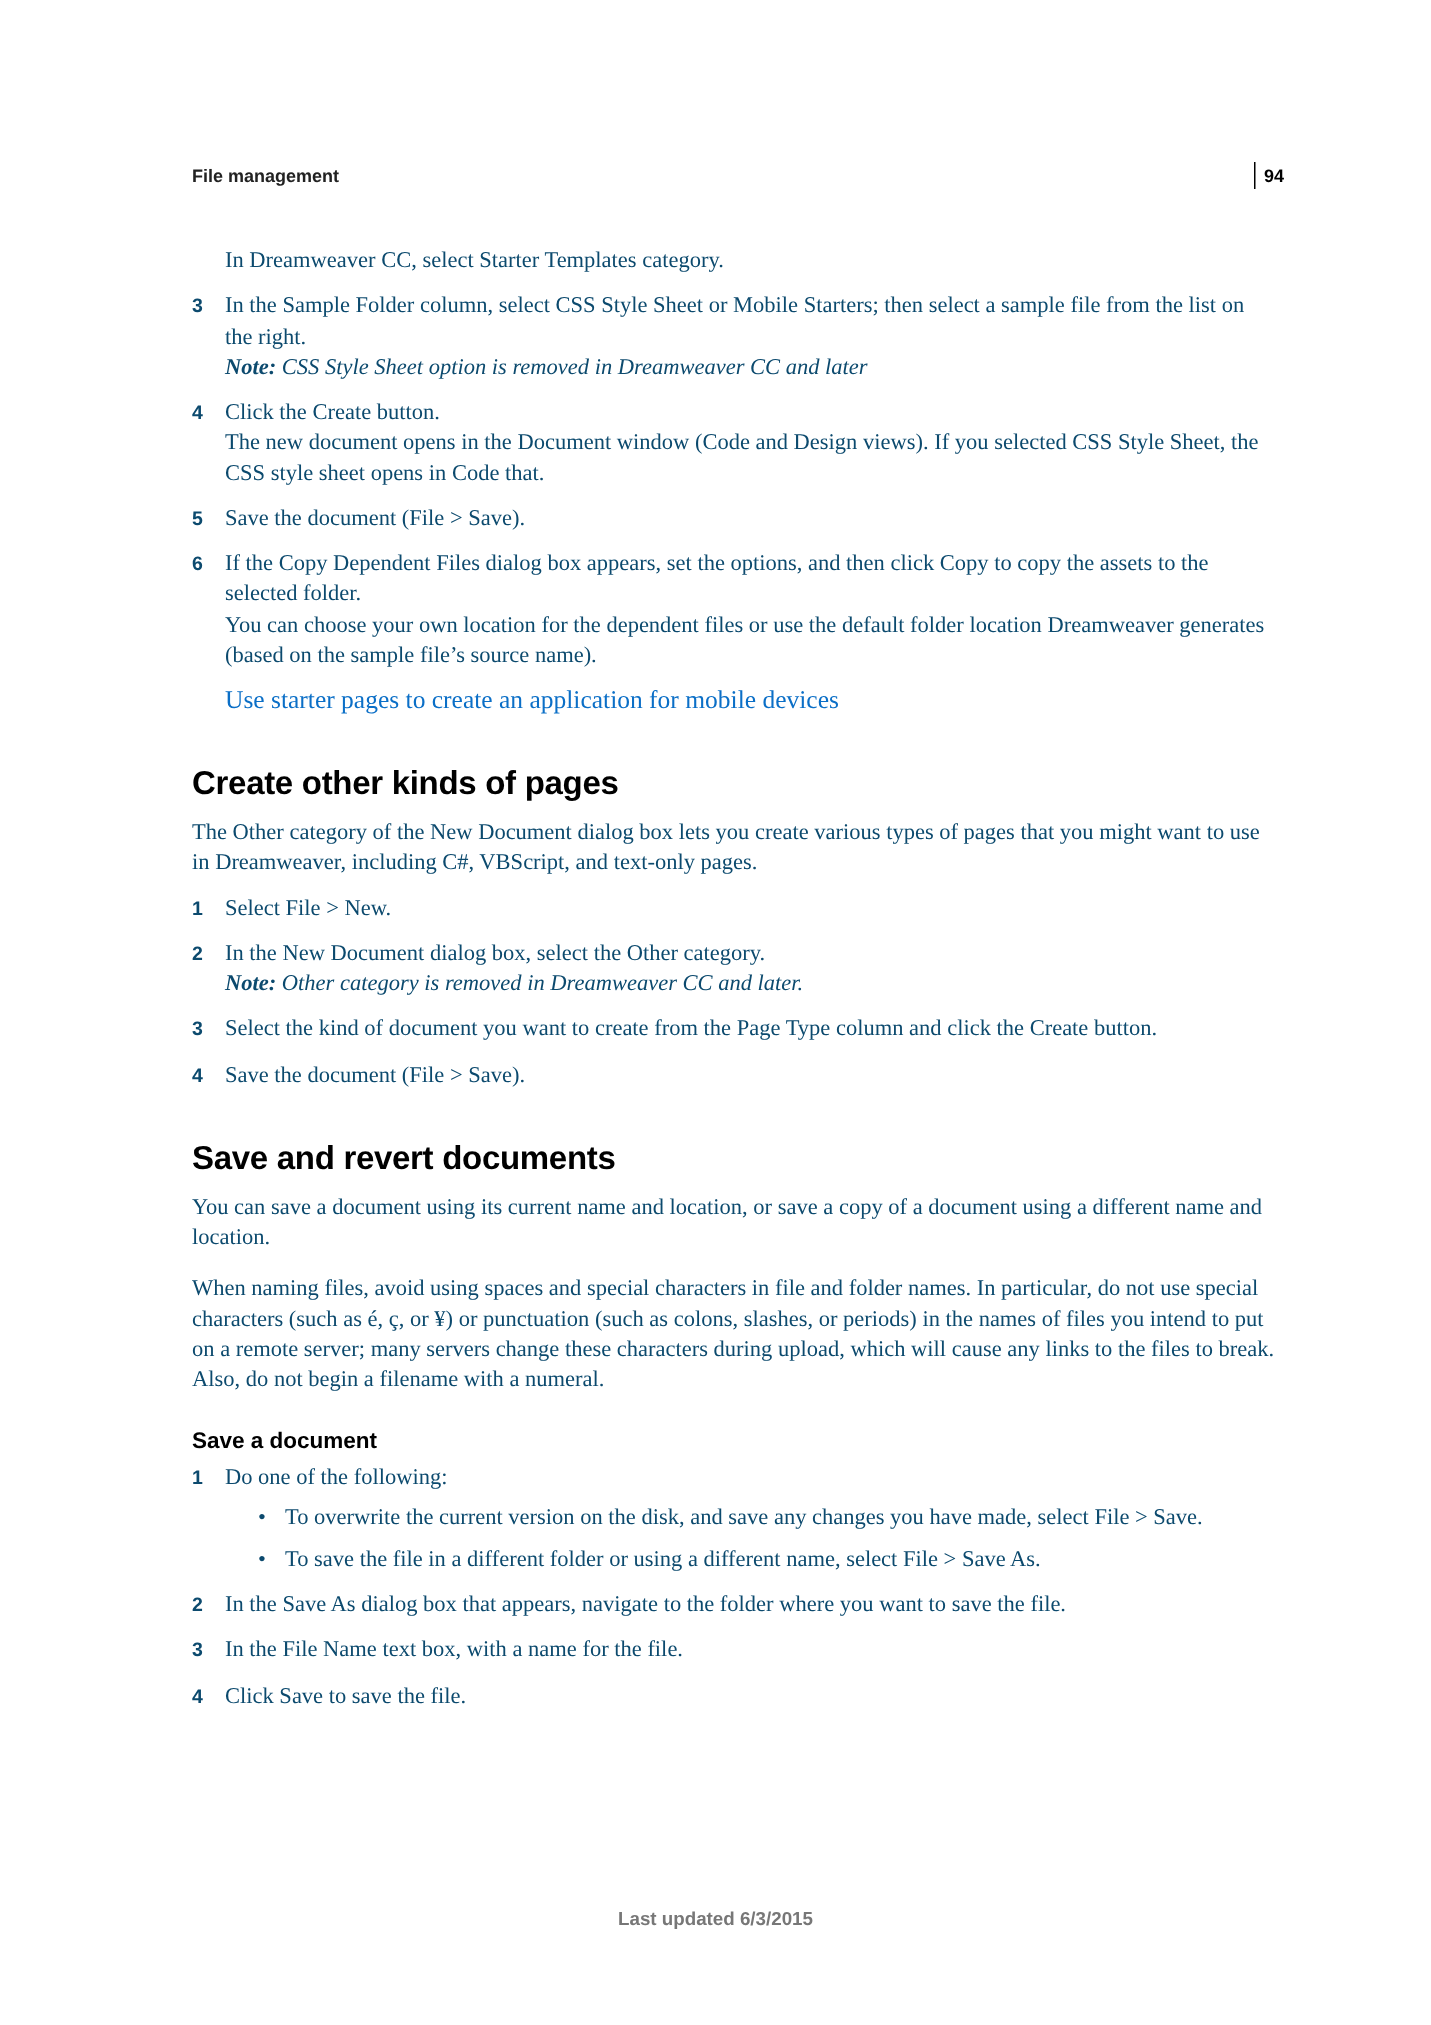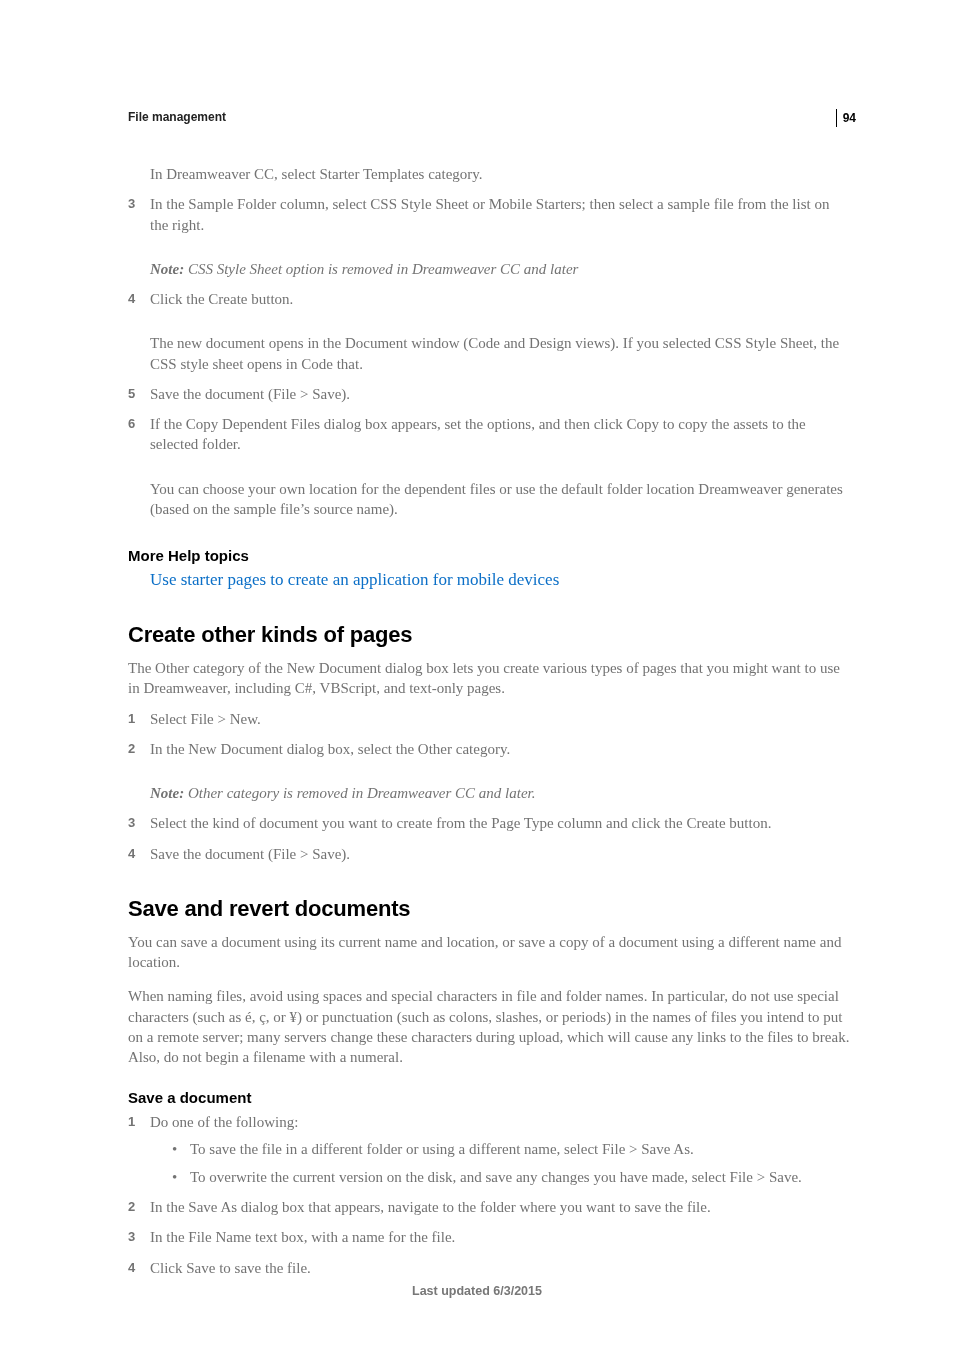--- a/index.html
+++ b/index.html
@@ -35,21 +35,21 @@
     border-left: 1.5px solid #000;
     padding: 2px 0 2px 6px;
     font-family: "Myriad Pro", "Segoe UI", Arial, sans-serif;
     font-weight: 700;
     font-size: 12px;
     display: inline-block;
   }
   p, li {
     font-size: 15px;
     line-height: 1.35;
-    color: #737373;
+    color: #0c4a6e;
   }
   .body-para {
     margin: 0 0 10px 0;
   }
   .body-indent {
     margin-left: 22px;
   }
   ol.numlist {
     list-style: none;
     padding: 0;
@@ -62,21 +62,21 @@
   }
   ol.numlist > li > .num {
     position: absolute;
     left: 0;
     top: 1px;
     font-family: "Myriad Pro", "Segoe UI", Arial, sans-serif;
     font-weight: 700;
     font-size: 13px;
   }
   ol.numlist .subpara {
-    margin-top: 24px;
+    margin-top: 0;
   }
   .note {
     font-style: italic;
   }
   .note-label {
     font-weight: 700;
     font-style: italic;
   }
   h3.more-help {
     font-family: "Myriad Pro", "Segoe UI", Arial, sans-serif;
@@ -115,21 +115,21 @@
   }
   ul.bullets > li::before {
     content: "•";
     position: absolute;
     left: 0;
     top: 0;
     font-size: 15px;
   }
   .footer {
     position: absolute;
-    bottom: 52px;
+    bottom: 64px;
     left: 0;
     width: 100%;
     text-align: center;
     font-family: "Myriad Pro", "Segoe UI", Arial, sans-serif;
     font-weight: 700;
     font-size: 12.5px;
     color: #777;
   }
 </style>
 </head>
@@ -162,21 +162,20 @@
       <span class="num">5</span>
       <span>Save the document (File&nbsp;&gt; Save).</span>
     </li>
     <li>
       <span class="num">6</span>
       <span>If the Copy Dependent Files dialog box appears, set the options, and then click Copy to copy the assets to the selected folder.</span>
       <div class="subpara">You can choose your own location for the dependent files or use the default folder location Dreamweaver generates (based on the sample file’s source name).</div>
     </li>
   </ol>
 
-  <h3 class="more-help">More Help topics</h3>
   <div class="link">Use starter pages to create an application for mobile devices</div>
 
   <h2 class="section">Create other kinds of pages</h2>
   <p class="body-para">The Other category of the New Document dialog box lets you create various types of pages that you might want to use in Dreamweaver, including C#, VBScript, and text-only pages.</p>
 
   <ol class="numlist">
     <li>
       <span class="num">1</span>
       <span>Select File &gt; New.</span>
     </li>
@@ -201,22 +200,22 @@
   <p class="body-para">You can save a document using its current name and location, or save a copy of a document using a different name and location.</p>
   <p class="body-para" style="margin-top:14px;">When naming files, avoid using spaces and special characters in file and folder names. In particular, do not use special characters (such as é, ç, or ¥) or punctuation (such as colons, slashes, or periods) in the names of files you intend to put on a remote server; many servers change these characters during upload, which will cause any links to the files to break. Also, do not begin a filename with a numeral.</p>
 
   <h3 class="subsection">Save a document</h3>
 
   <ol class="numlist">
     <li>
       <span class="num">1</span>
       <span>Do one of the following:</span>
       <ul class="bullets">
+        <li>To overwrite the current version on the disk, and save any changes you have made, select File&nbsp;&gt; Save.</li>
         <li>To save the file in a different folder or using a different name, select File&nbsp;&gt; Save As.</li>
-        <li>To overwrite the current version on the disk, and save any changes you have made, select File&nbsp;&gt; Save.</li>
       </ul>
     </li>
     <li>
       <span class="num">2</span>
       <span>In the Save As dialog box that appears, navigate to the folder where you want to save the file.</span>
     </li>
     <li>
       <span class="num">3</span>
       <span>In the File Name text box, with a name for the file.</span>
     </li>

